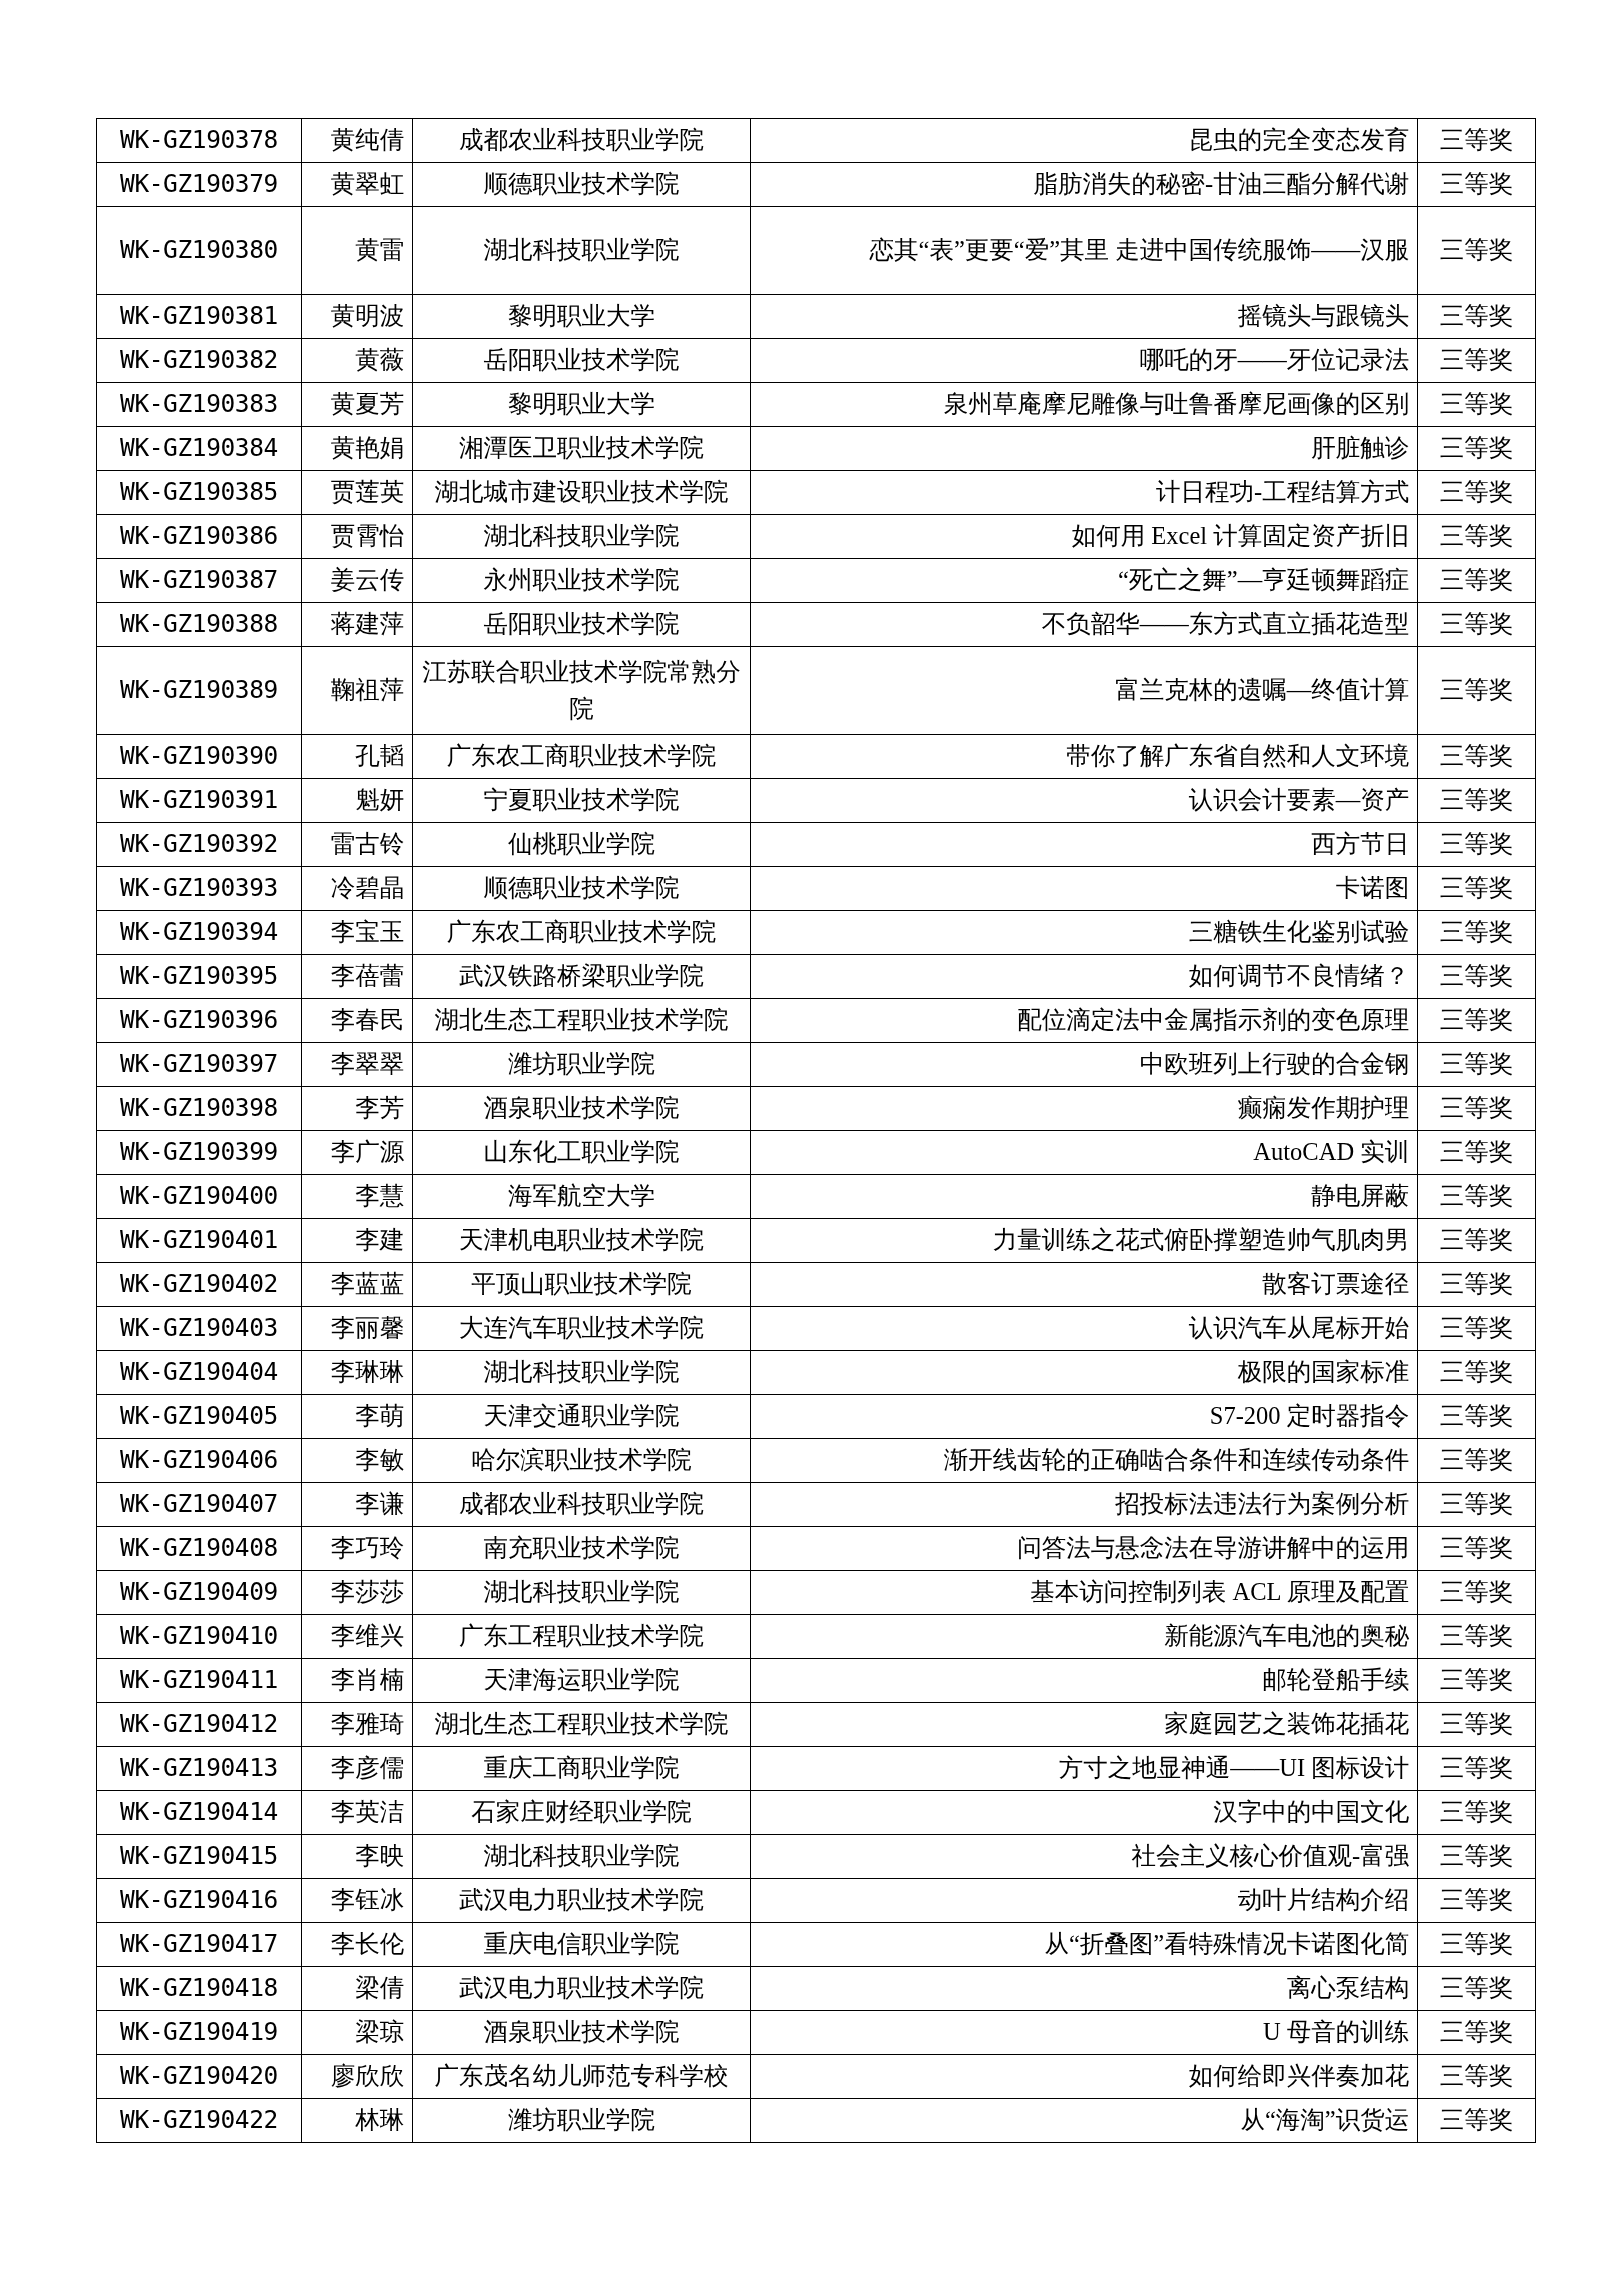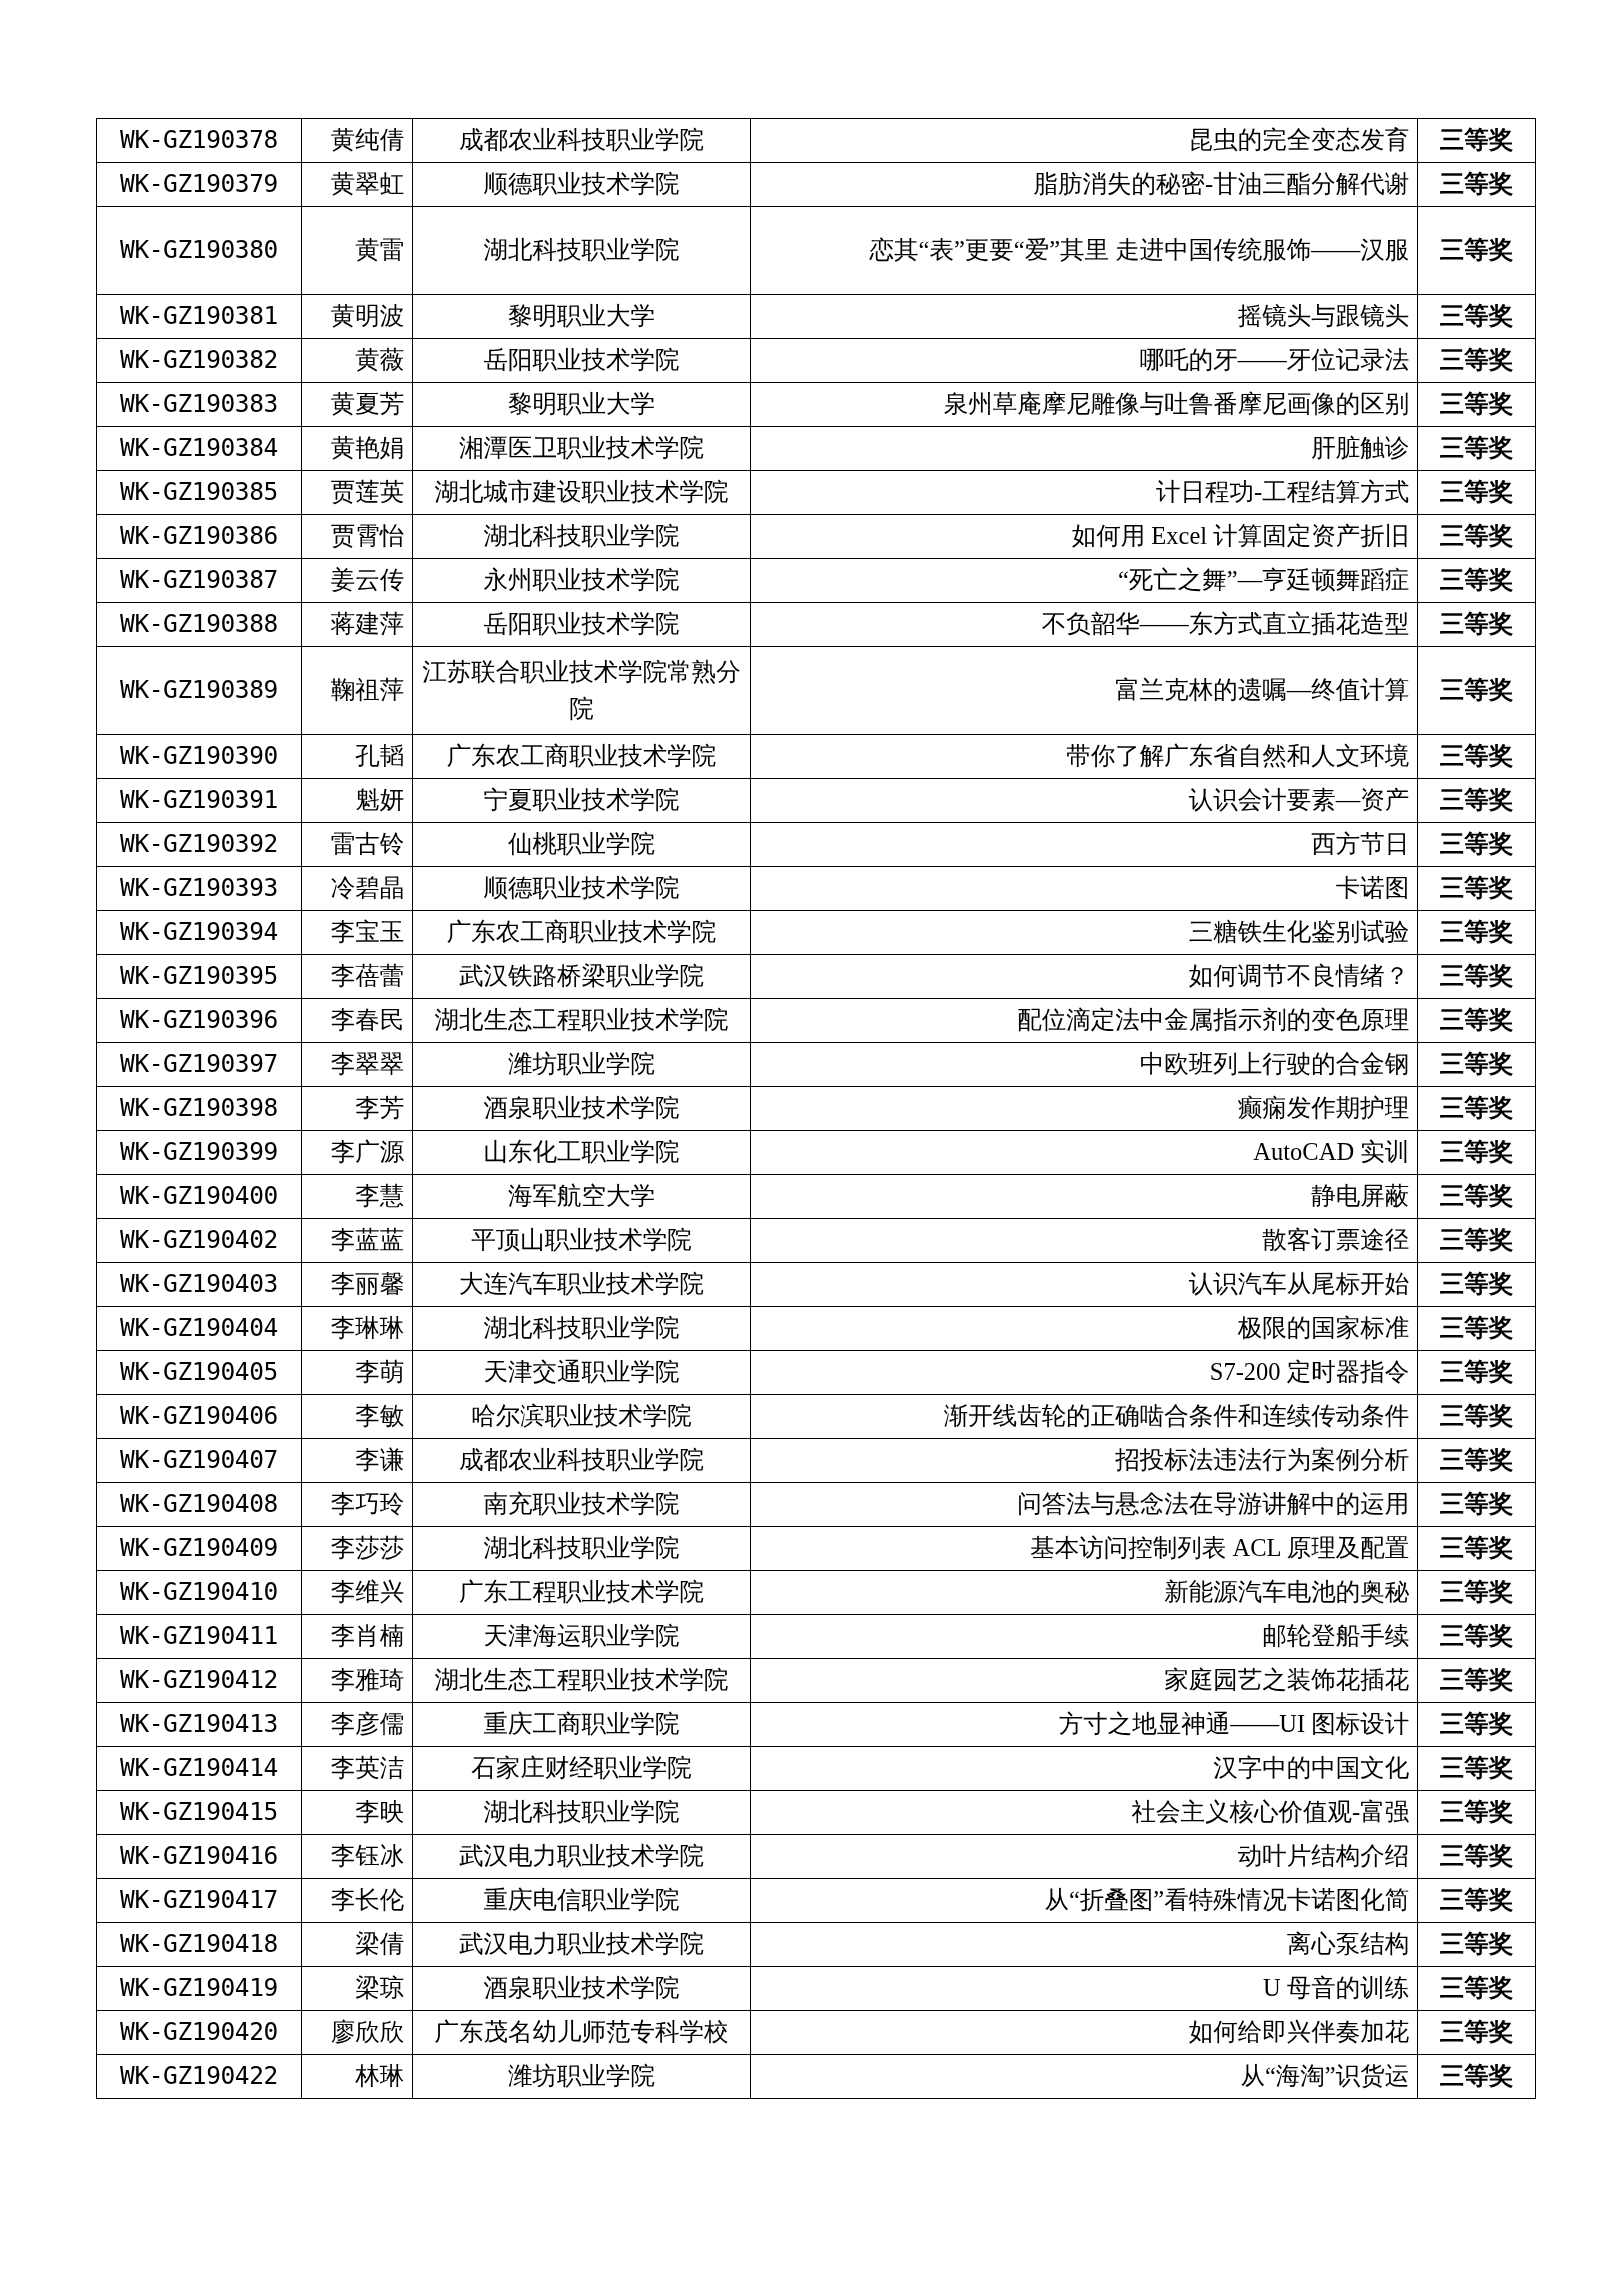--- a/index.html
+++ b/index.html
@@ -65,21 +65,20 @@
   }
   td.title {
     text-align: right;
     font-size: 24.5px;
     padding-left: 9.8px;
   }
   td.award {
     text-align: center;
     font-size: 24.5px;
     white-space: nowrap;
-    font-weight: bold;
   }
   tr.tall td {
     height: 88px;
   }
 </style>
 </head>
 <body>
 
 <div class="page">
   <table class="award-table">
@@ -246,20 +245,27 @@
           <td class="award">三等奖</td>
         </tr>
         <tr>
           <td class="code">WK-GZ190400</td>
           <td class="name">李慧</td>
           <td class="org">海军航空大学</td>
           <td class="title">静电屏蔽</td>
           <td class="award">三等奖</td>
         </tr>
         <tr>
+          <td class="code">WK-GZ190401</td>
+          <td class="name">李建</td>
+          <td class="org">天津机电职业技术学院</td>
+          <td class="title">力量训练之花式俯卧撑塑造帅气肌肉男</td>
+          <td class="award">三等奖</td>
+        </tr>
+        <tr>
           <td class="code">WK-GZ190402</td>
           <td class="name">李蓝蓝</td>
           <td class="org">平顶山职业技术学院</td>
           <td class="title">散客订票途径</td>
           <td class="award">三等奖</td>
         </tr>
         <tr>
           <td class="code">WK-GZ190403</td>
           <td class="name">李丽馨</td>
           <td class="org">大连汽车职业技术学院</td>

